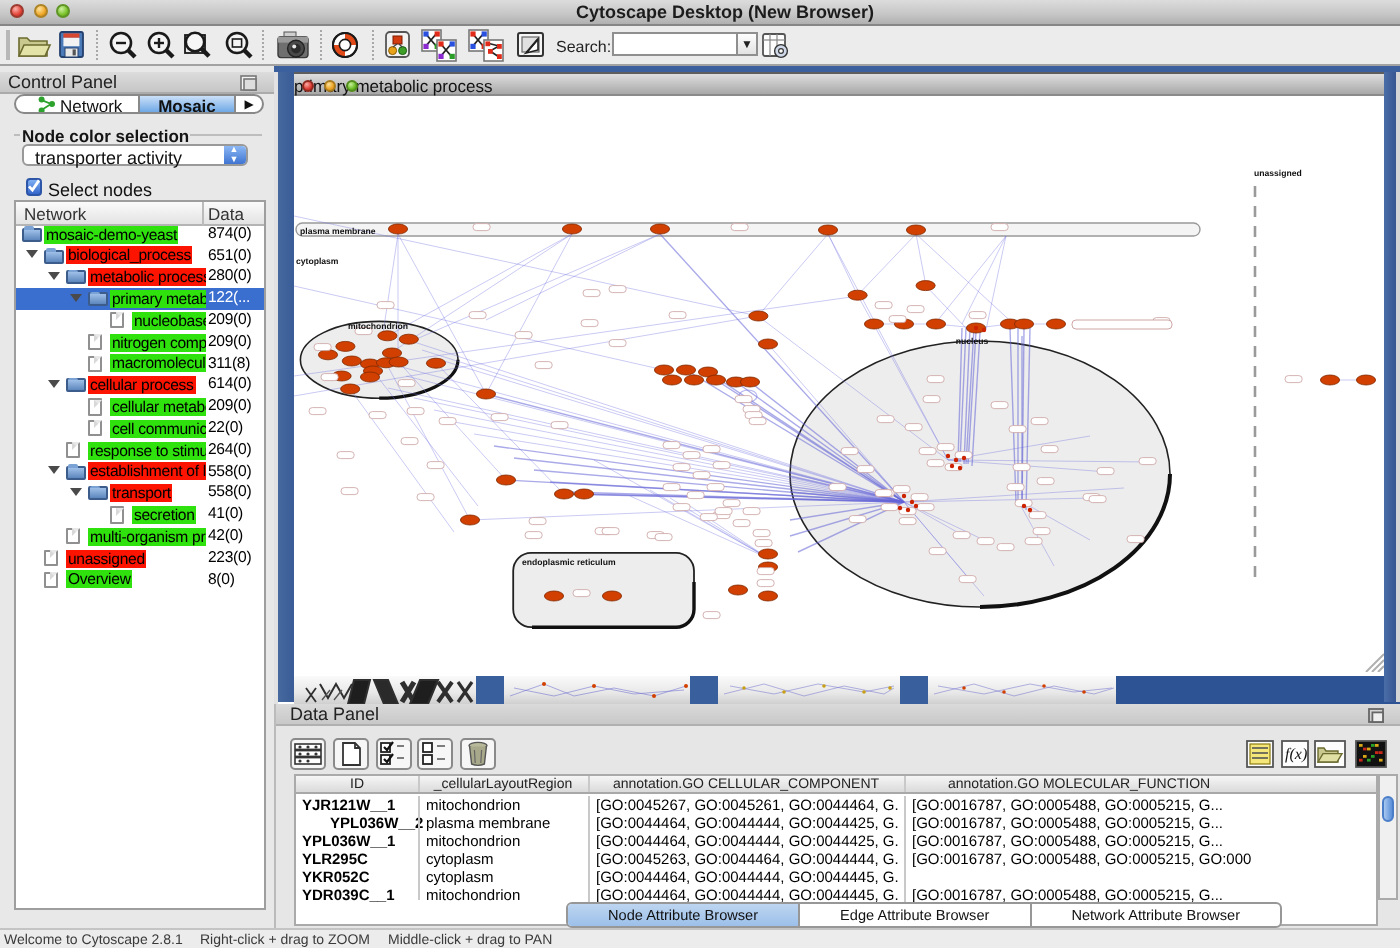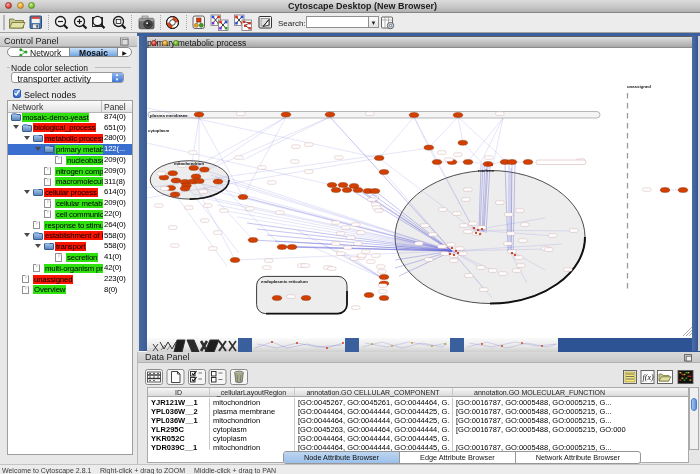--- a/index.html
+++ b/index.html
@@ -209,37 +209,37 @@
   <div id="cp-tabs">
     <div class="seg" style="width:61px;padding-top:1px;position:relative;text-align:left;padding-left:22px">Network<svg width="9" height="9" viewBox="0 0 9 9" style="left:11px;top:0.5px">
           <circle cx="1.8" cy="1.8" r="1.5" fill="#2da32d"></circle>
           <circle cx="7" cy="4" r="1.5" fill="#2da32d"></circle>
           <circle cx="1.8" cy="7.2" r="1.5" fill="#2da32d"></circle>
           <path d="M2.2 2.2 L6.5 4 L2.2 6.8" fill="none" stroke="#2da32d" stroke-width="0.9"></path>
         </svg></div>
     <div class="seg" style="width:49px;background:linear-gradient(#cbe0f8,#6fa8e6);font-weight:bold;border-left:1px solid #898989;border-right:1px solid #898989;padding-top:1px">Mosaic</div>
     <div class="seg" style="width:13px;font-size:6px;padding-top:1px">▶</div>
   </div>
-  <div style="position:absolute;left:11px;top:29.5px;font-size:8.5px;font-weight:normal;color:#151515">Node color selection</div>
+  <div style="position:absolute;left:11px;top:29.5px;font-size:8.5px;font-weight:bold;color:#151515">Node color selection</div>
   <div style="position:absolute;left:95px;top:33.5px;width:36px;height:1px;background:#bdbdbd"></div>
   <div style="position:absolute;left:7px;top:33.5px;width:3px;height:1px;background:#bdbdbd"></div>
   <div id="combo" style="position:absolute;left:10.5px;top:39.2px;width:113px;height:11px;background:#fff;border:1px solid #999;border-radius:3px">
     <span style="position:absolute;left:6px;top:1px;font-size:9px">transporter activity</span>
     <span style="position:absolute;right:0;top:0;width:11px;height:9px;background:linear-gradient(#8cb8f4,#3f74d2);border-radius:0 2px 2px 0;color:#fff;font-size:4.5px;text-align:center;line-height:4.5px">▲<br>▼</span>
   </div>
   <div style="position:absolute;left:12.5px;top:56.4px;width:8.5px;height:8.5px;background:linear-gradient(#7fb0f2,#3566cc);border:1px solid #2d56a8;border-radius:2px">
       <svg width="8" height="8" viewBox="0 0 8 8" style="left:-0.5px;top:-1.5px">
         <path d="M1.5 4.2 L3.2 6 L6.5 1.2" fill="none" stroke="#fff" stroke-width="1.4"></path>
       </svg>
     </div>
   <div style="position:absolute;left:24px;top:56.8px;font-size:9px">Select nodes</div>
   <div id="tree">
     <div id="tree-head">
         <span style="position:absolute;left:4px;top:1px">Network</span>
-        <span style="position:absolute;left:96px;top:1px">Panel</span>
+        <span style="position:absolute;left:96px;top:1px">Data</span>
         <span style="position:absolute;left:93px;top:0;height:12px;border-left:1px solid #bbb"></span>
       </div>
     <div id="rows">
 <div class="trow" style="top:11.2px;">
           <span class="fold" style="left:3px"></span>
           <span class="lbl gbg" style="left:14px;max-width:81px">mosaic-demo-yeast</span>
           <span class="num" style="">874(0)</span>
         </div>
 <div class="trow" style="top:22.0px;">
           <span class="tri" style="left:5px"></span>
@@ -807,21 +807,21 @@
         <span class="vline" style="left:304px"></span>
     </div>
     <div id="dp-rows">
 <div class="drow" style="top:10px">
           <span class="dcol" style="left:3px;width:56px"><b>YJR121W__1</b></span>
           <span class="dcol" style="left:65px;width:79px">mitochondrion</span>
           <span class="dcol" style="left:150px;width:152px">[GO:0045267, GO:0045261, GO:0044464, G...</span>
           <span class="dcol" style="left:308px;width:170px">[GO:0016787, GO:0005488, GO:0005215, G...</span>
         </div>
 <div class="drow" style="top:19px">
-          <span class="dcol" style="left:3px;width:56px"><b>YPL036W__2</b></span>
+          <span class="dcol" style="left:17px;width:56px"><b>YPL036W__2</b></span>
           <span class="dcol" style="left:65px;width:79px">plasma membrane</span>
           <span class="dcol" style="left:150px;width:152px">[GO:0044464, GO:0044444, GO:0044425, G...</span>
           <span class="dcol" style="left:308px;width:170px">[GO:0016787, GO:0005488, GO:0005215, G...</span>
         </div>
 <div class="drow" style="top:28px">
           <span class="dcol" style="left:3px;width:56px"><b>YPL036W__1</b></span>
           <span class="dcol" style="left:65px;width:79px">mitochondrion</span>
           <span class="dcol" style="left:150px;width:152px">[GO:0044464, GO:0044444, GO:0044425, G...</span>
           <span class="dcol" style="left:308px;width:170px">[GO:0016787, GO:0005488, GO:0005215, G...</span>
         </div>

